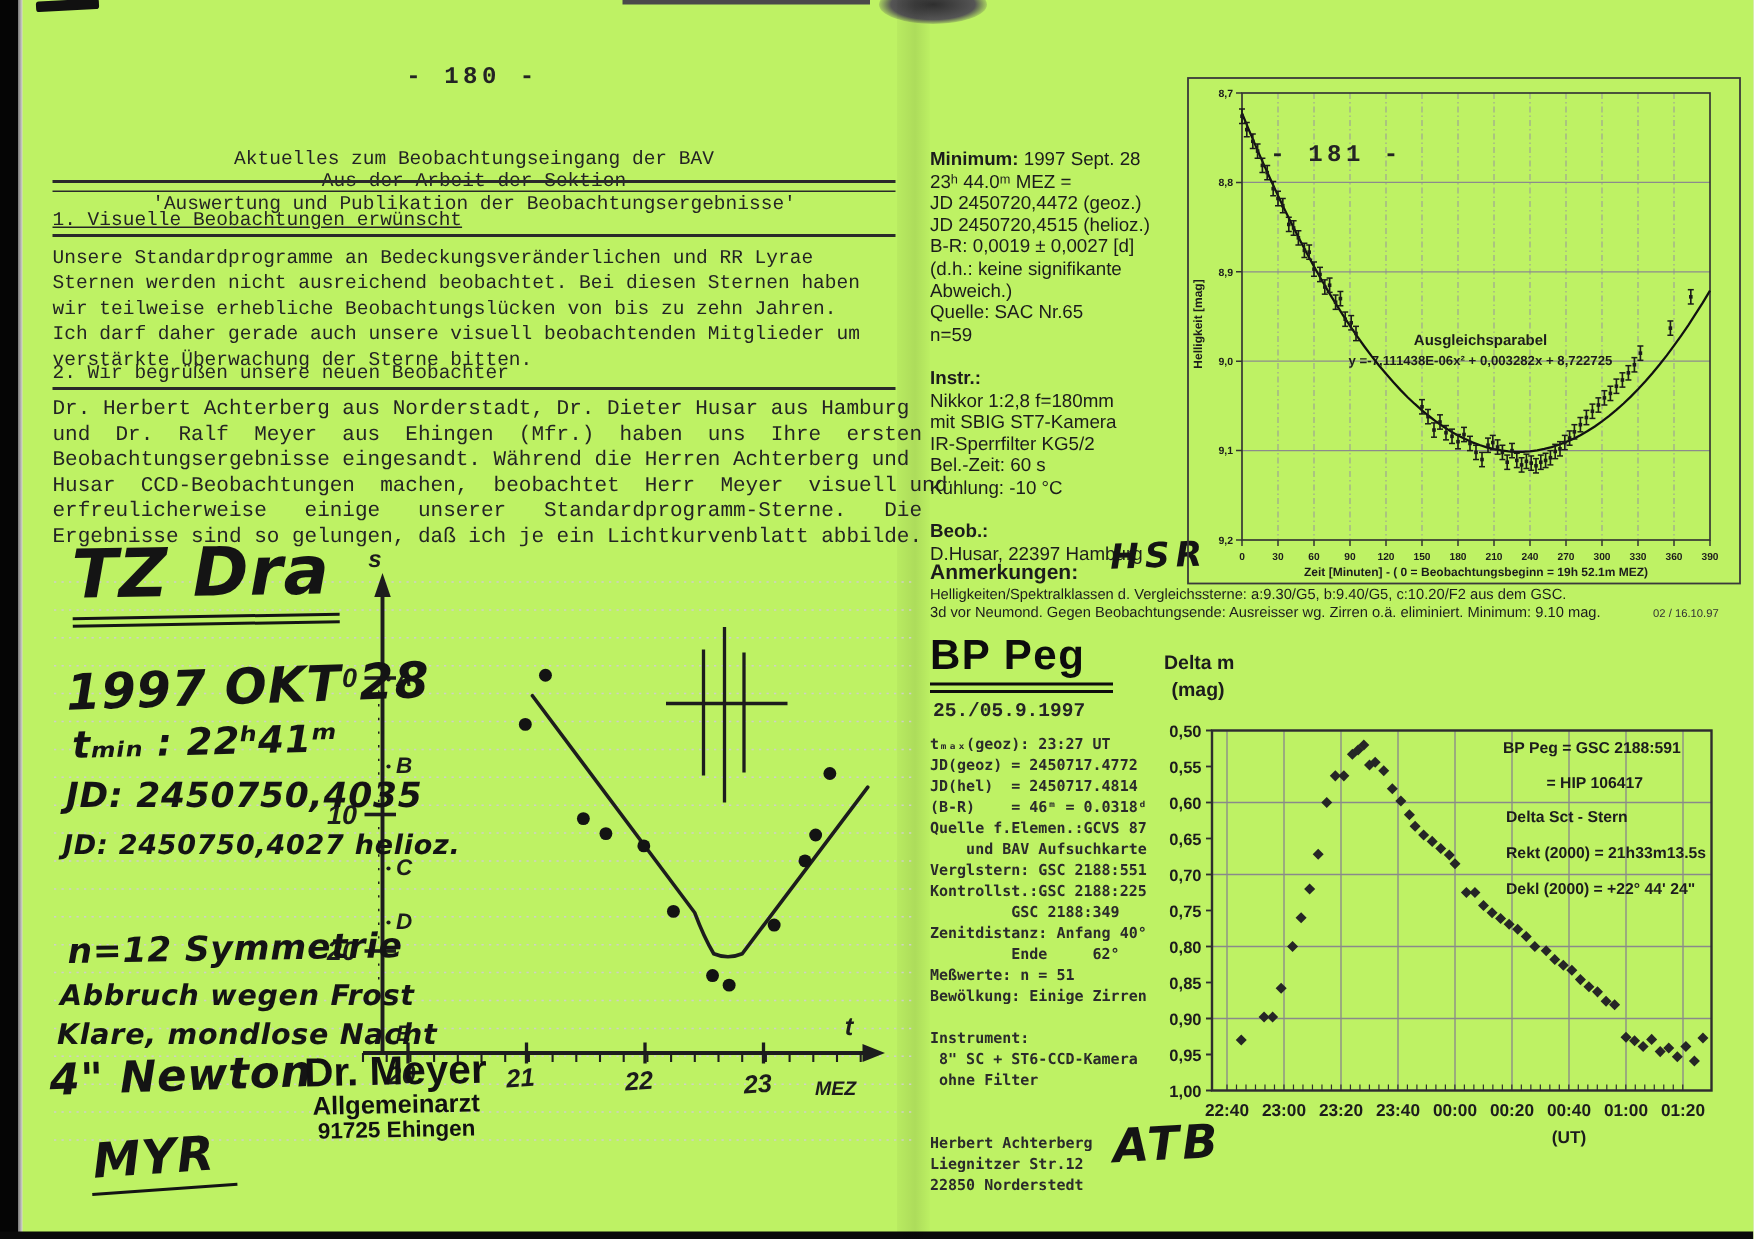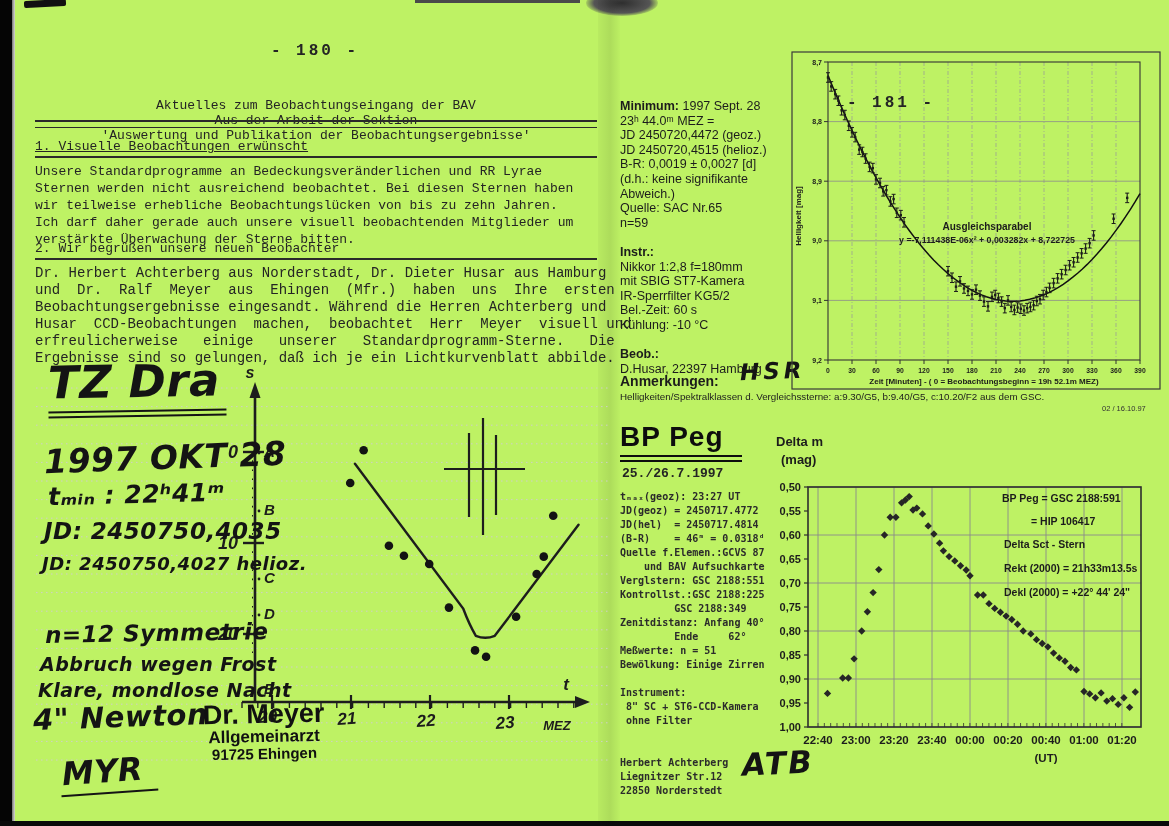--- a/index.html
+++ b/index.html
@@ -542,25 +542,26 @@
       <line x1="336.2" y1="147.1200000000009" x2="336.2" y2="156.65600000000092" stroke="#1b1b1b" stroke-width="1.1"></line>
       <line x1="334.2" y1="147.1200000000009" x2="338.2" y2="147.1200000000009" stroke="#1b1b1b" stroke-width="1"></line>
       <line x1="334.2" y1="156.65600000000092" x2="338.2" y2="156.65600000000092" stroke="#1b1b1b" stroke-width="1"></line>
       <rect x="335" y="150.68800000000093" width="2.4" height="2.4" fill="#1b1b1b"></rect>
     </svg>
 
   <div class="abs hand" style="left:740px;top:358px;font-size:23px;letter-spacing:4px;transform:rotate(-2deg);">HSR</div>
 
   <div class="abs b" style="left:620px;top:373px;font-size:14px;">Anmerkungen:</div>
   <div class="abs" style="left:620px;top:391px;width:500px;font-size:9.8px;">Helligkeiten/Spektralklassen d. Vergleichssterne: a:9.30/G5, b:9.40/G5, c:10.20/F2 aus dem GSC.</div>
+  <div class="abs" style="left:620px;top:403px;width:500px;font-size:9.8px;">3d vor Neumond. Gegen Beobachtungsende: Ausreisser wg. Zirren o.ä. eliminiert. Minimum: 9.10 mag.</div>
   <div class="abs" style="left:1102px;top:404px;font-size:7.5px;color:#333;">02 / 16.10.97</div>
 
   <div class="abs bighead" style="left:620px;top:421px;font-size:28px;width:122px;border-bottom:7px double #0d0d0d;padding-bottom:2px;">BP Peg</div>
 
-  <div class="abs mono b" style="left:622px;top:466px;font-size:13px;">25./26.7.1997</div>
+  <div class="abs mono b" style="left:622px;top:466px;font-size:13px;">25./05.9.1997</div>
 
   <div class="abs pre b" style="left:620px;top:490px;font-family:'DejaVu Sans Mono',monospace;font-size:10px;line-height:14px;color:#2b2b2b;">tₘₐₓ(geoz): 23:27 UT
 JD(geoz) = 2450717.4772
 JD(hel)  = 2450717.4814
 (B-R)    = 46ᵐ = 0.0318ᵈ
 Quelle f.Elemen.:GCVS 87
     und BAV Aufsuchkarte
 Verglstern: GSC 2188:551
 Kontrollst.:GSC 2188:225
          GSC 2188:349

